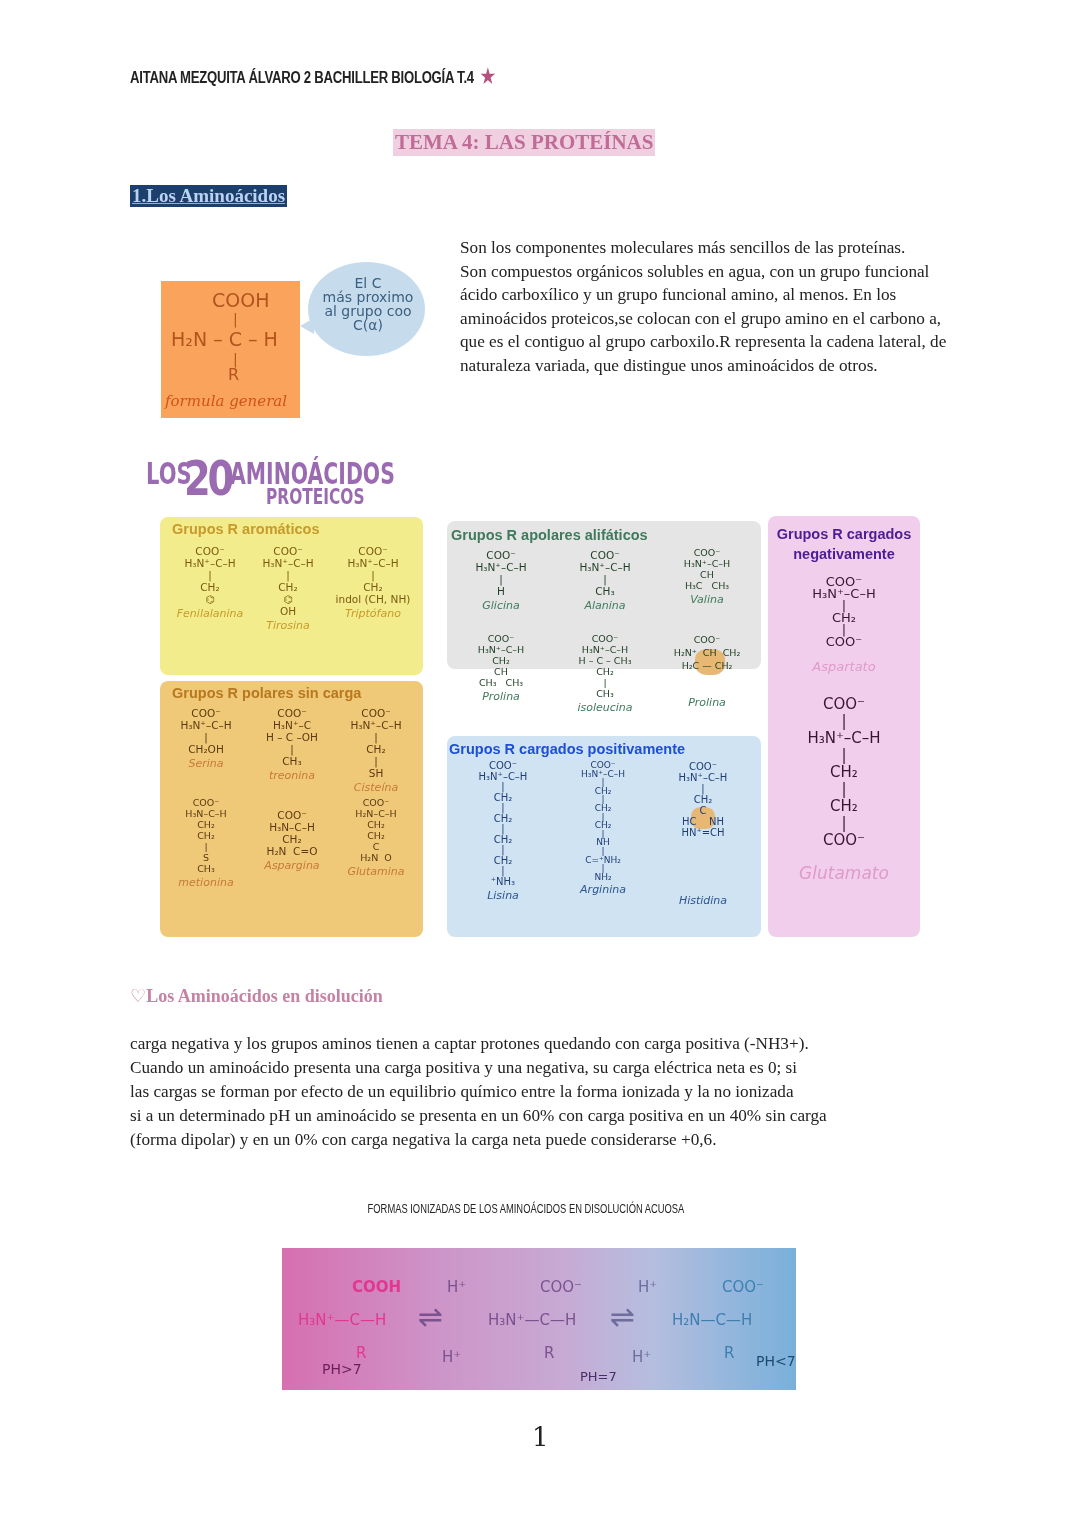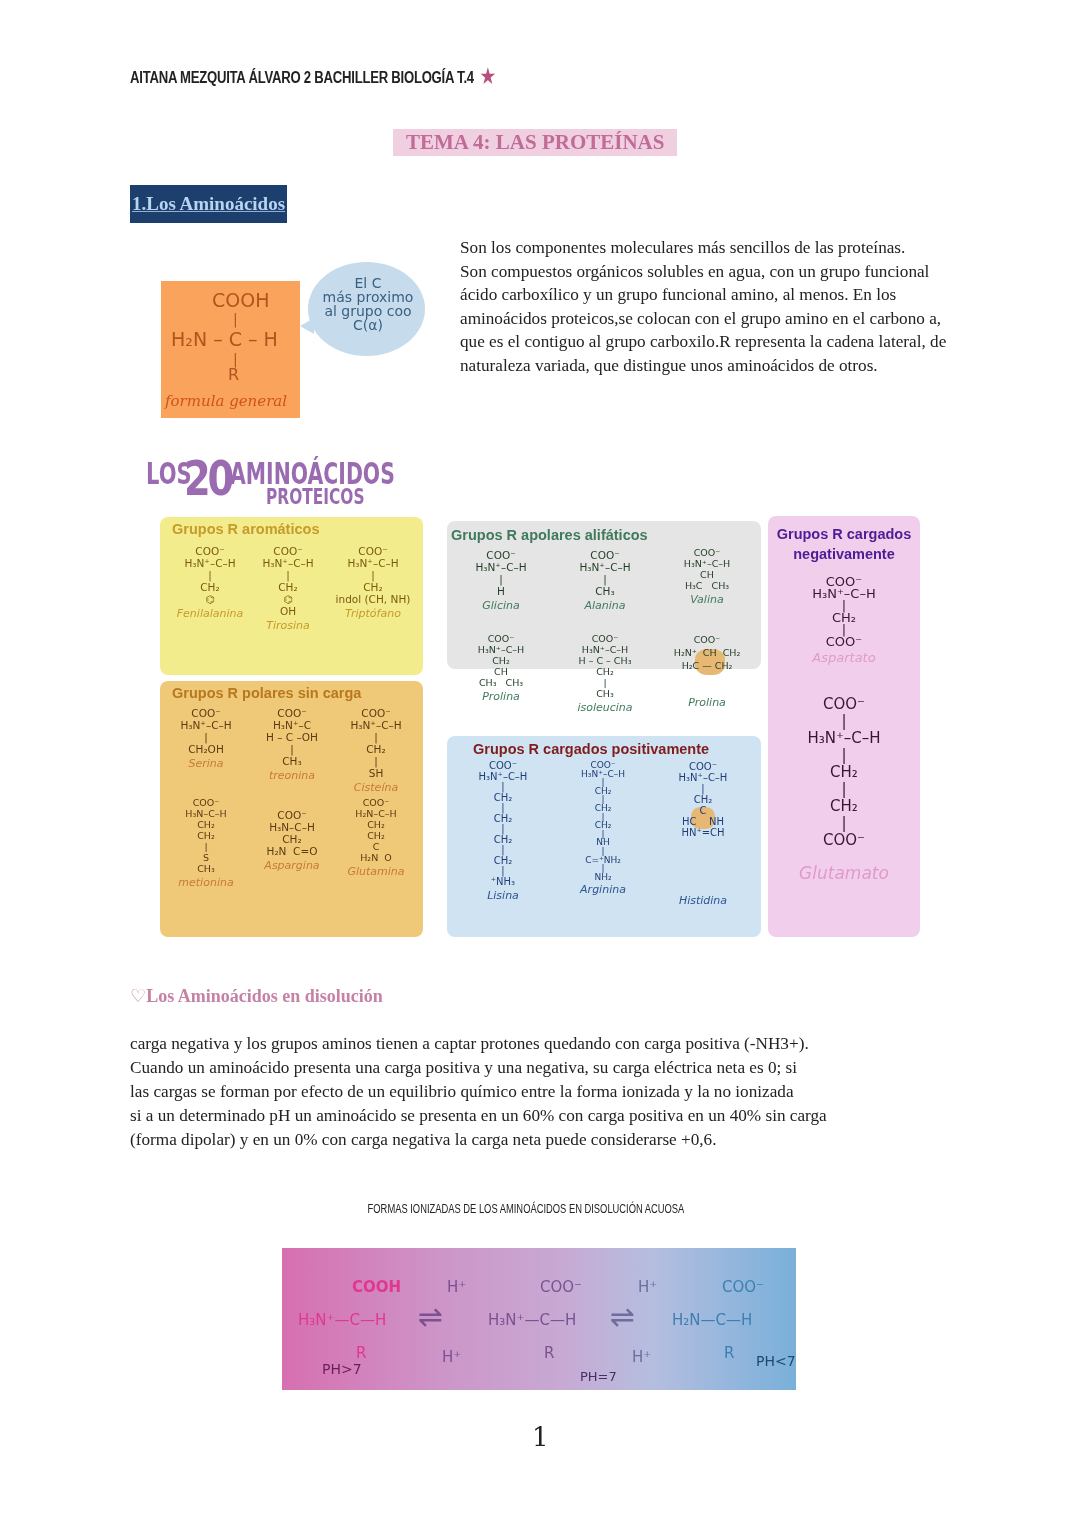--- a/index.html
+++ b/index.html
@@ -1,21 +1,21 @@
 <!DOCTYPE html>
 <html><head>
 <meta charset="utf-8">
 <style>
   html, body { margin: 0; padding: 0; background: #ffffff; }
   body { width: 1080px; height: 1525px; position: relative; overflow: hidden; font-family: "DejaVu Serif", serif; color: #222; }
   .abs { position: absolute; }
   .header-line { left: 130px; top: 64px; font-family: "Liberation Sans", sans-serif; font-size: 16px; letter-spacing: -0.3px; color: #222; transform: scaleX(0.82); transform-origin: left center; white-space: nowrap; font-weight: 600; }
   .header-star { color: #b8507d; font-size: 20px; margin-left: 4px; }
-  .tema-title { left: 393px; top: 129px; background: #f0cfe0; color: #c06c97; font-family: "Liberation Serif", serif; font-weight: bold; font-size: 21px; padding: 1px 13px; text-align: center; }
-  .section-title { left: 130px; top: 185px; background: #1c3f6e; color: #b9d4f0; font-family: "Liberation Serif", serif; font-weight: bold; font-size: 19px; padding: 8px 2px; text-decoration: underline; text-decoration-color: #8fb0d9; text-align: right; }
+  .tema-title { left: 393px; top: 129px; background: #f0cfe0; color: #c06c97; font-family: "Liberation Serif", serif; font-weight: bold; font-size: 21px; padding: 1px 2px; text-align: center; }
+  .section-title { left: 130px; top: 185px; background: #1c3f6e; color: #b9d4f0; font-family: "Liberation Serif", serif; font-weight: bold; font-size: 19px; padding: 0 2px; text-decoration: underline; text-decoration-color: #8fb0d9; text-align: right; }
   .intro-text { left: 460px; top: 236px; width: 495px; font-family: "Liberation Serif", serif; font-size: 17.2px; line-height: 23.6px; color: #222; }
   .intro-text p { margin: 0; }
   
   .formula-card { left: 161px; top: 281px; width: 139px; height: 137px; background: #f9a35d; }
   .formula-card .chem { position: absolute; font-family: "DejaVu Sans", sans-serif; color: #b3541c; font-size: 19px; }
   .formula-caption { position: absolute; left: 4px; bottom: 8px; font-family: "DejaVu Serif", serif; font-style: italic; color: #d0541a; font-size: 15px; }
   .bubble { left: 308px; top: 262px; width: 117px; height: 94px; background: #c6dcec; border-radius: 50%; }
   .bubble-tail { left: 300px; top: 318px; width: 0; height: 0; border-top: 8px solid transparent; border-bottom: 8px solid transparent; border-right: 14px solid #c6dcec; }
   .bubble-text { left: 314px; top: 276px; width: 108px; text-align: center; font-family: "DejaVu Sans", sans-serif; color: #3a5f80; font-size: 14px; line-height: 14px; }
   
@@ -207,21 +207,21 @@
   <div class="aa" style="left:210px;top:112px;width:100px;color:#1f3d24;">
     <div style="position:absolute;left:38px;top:16px;width:30px;height:26px;background:#e7b774;border-radius:40%;"></div>
     <div class="struct" style="position:relative;font-size:9.5px;line-height:13px;">COO⁻
 H₂N⁺  CH  CH₂
 H₂C — CH₂</div>
     <div class="name" style="color:#3f7a5c;margin-top:24px;">Prolina</div>
   </div>
 </div>
 
 <div class="group" style="left:447px;top:736px;width:314px;height:201px;background:#cfe3f2;">
-  <div class="group-title" style="left:26px;top:5px;color:#7f1d1d;">Grupos R cargados positivamente</div>
+  <div class="group-title" style="left:2px;top:5px;color:#1d4ed8;">Grupos R cargados positivamente</div>
   <div class="aa" style="left:6px;top:25px;width:100px;color:#1f3e78;">
     <div class="struct" style="font-size:10px;line-height:10.5px;">COO⁻
 H₃N⁺–C–H
 |
 CH₂
 |
 CH₂
 |
 CH₂
 |
@@ -262,21 +262,21 @@
 
 <div class="group" style="left:768px;top:516px;width:152px;height:421px;background:#f1cfec;">
   <div class="group-title" style="left:0;top:8px;width:152px;text-align:center;color:#4c1d95;line-height:20px;">Grupos R cargados negativamente</div>
   <div class="aa" style="left:10px;top:60px;width:132px;color:#3a1530;">
     <div class="struct" style="font-size:13px;line-height:12px;">COO⁻
 H₃N⁺–C–H
 |
 CH₂
 |
 COO⁻</div>
-    <div class="name" style="color:#e09ac9;font-size:13px;margin-top:2px;font-style:italic;">Aspartato</div>
+    <div class="name" style="color:#e09ac9;font-size:13px;margin-top:11px;font-style:italic;">Aspartato</div>
   </div>
   <div class="aa" style="left:10px;top:180px;width:132px;color:#3a1530;">
     <div class="struct" style="font-size:15px;line-height:17px;">COO⁻
 |
 H₃N⁺–C–H
 |
 CH₂
 |
 CH₂
 |

